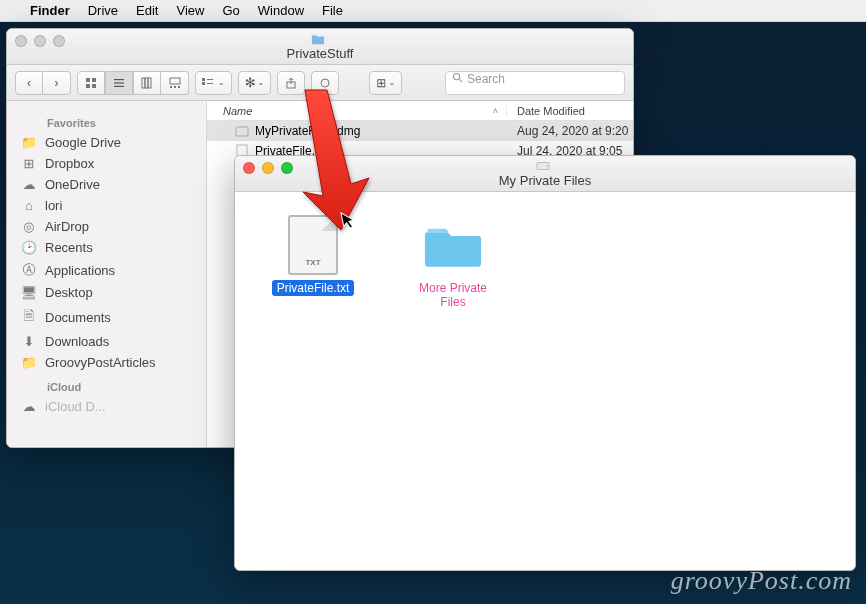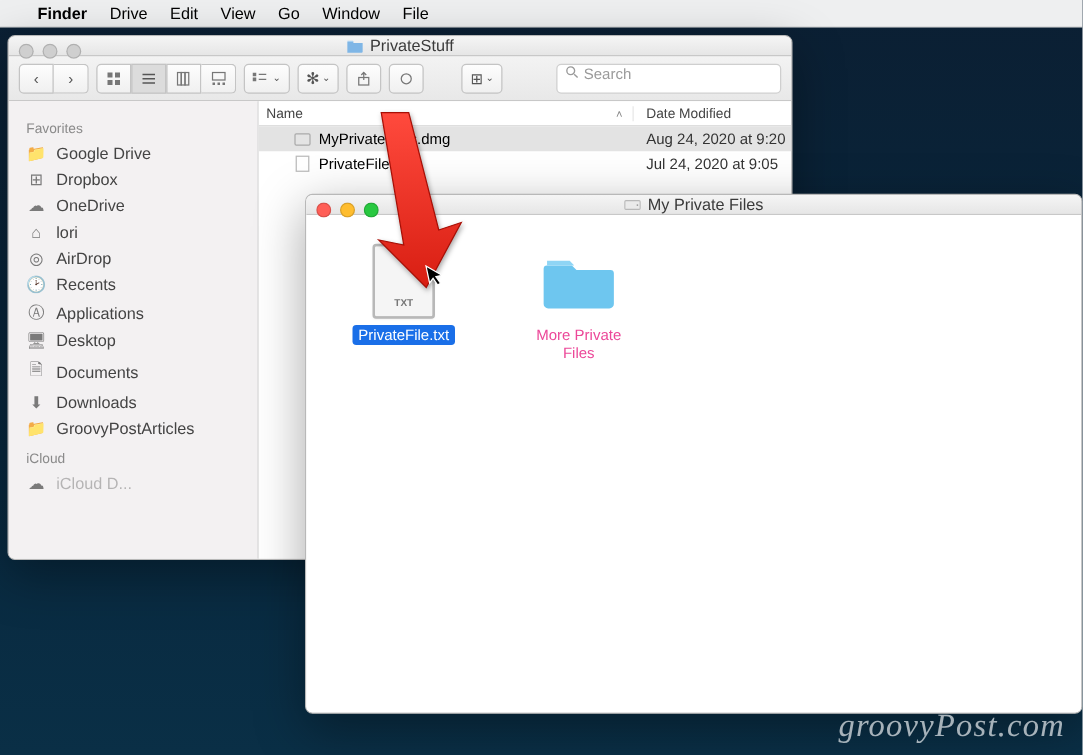--- a/index.html
+++ b/index.html
@@ -2,42 +2,42 @@
 <html><head>
 <meta charset="utf-8">
 <style>
 * { margin: 0; padding: 0; box-sizing: border-box; font-family: -apple-system, "Helvetica Neue", Arial, sans-serif; -webkit-font-smoothing: antialiased; }
 body { width: 866px; height: 604px; background: linear-gradient(180deg,#0b1f33 0%,#08283e 60%,#0a2f46 100%); position: relative; overflow: hidden; }
 .menubar { position:absolute; top:0; left:0; right:0; height:22px; background:rgba(248,248,248,0.96); display:flex; align-items:center; font-size:13px; color:#000; padding:0 12px; gap:18px; border-bottom:1px solid rgba(0,0,0,0.1); }
 .menubar .apple { font-size:14px; }
 .menubar .appname { font-weight:600; }
 .window { position:absolute; background:#fff; border:1px solid #b8b8b8; border-radius:6px; box-shadow:0 12px 40px rgba(0,0,0,0.35); overflow:hidden; display:flex; flex-direction:column; }
 .win1 { top:28px; left:6px; width:628px; height:420px; }
-.win2 { top:155px; left:244px; width:622px; height:416px; }
-.titlebar { height:16px; background:linear-gradient(#f5f5f5,#e6e6e6); border-bottom:1px solid #c8c8c8; display:flex; align-items:center; justify-content:center; font-size:13px; color:#3a3a3a; position:relative; flex-shrink:0; }
+.win2 { top:155px; left:234px; width:622px; height:416px; }
+.titlebar { height:36px; background:linear-gradient(#f5f5f5,#e6e6e6); border-bottom:1px solid #c8c8c8; display:flex; align-items:center; justify-content:center; font-size:13px; color:#3a3a3a; position:relative; flex-shrink:0;flex-direction:column; }
 .traffic { position:absolute; left:8px; top:6px; display:flex; gap:7px; }
 .traffic span { width:12px; height:12px; border-radius:50%; border:0.5px solid rgba(0,0,0,0.15); }
 .tl-inactive span { background:#cfcfcf; }
 .tl-active .red{background:#ff5f57;} .tl-active .yel{background:#ffbd2e;} .tl-active .grn{background:#28c840;}
 .titlebar .ticon { width:14px; height:14px; margin-right:5px; display:inline-flex; }
 .toolbar { height:36px; background:linear-gradient(#f3f3f3,#e8e8e8); border-bottom:1px solid #c8c8c8; display:flex; align-items:center; padding:0 8px; gap:6px; flex-shrink:0; }
 .tbtn-grp { display:flex; }
 .tbtn { height:24px; min-width:28px; background:linear-gradient(#fdfdfd,#f0f0f0); border:1px solid #c4c4c4; display:flex; align-items:center; justify-content:center; font-size:12px; color:#555; padding:0 6px; }
 .tbtn-grp .tbtn:first-child{border-radius:4px 0 0 4px;} .tbtn-grp .tbtn:last-child{border-radius:0 4px 4px 0; border-left:none;}
 .tbtn.solo{border-radius:4px;}
 .tbtn.active{background:#dcdcdc;}
 .searchbox { flex:1; max-width:180px; margin-left:auto; height:24px; border:1px solid #cfcfcf; border-radius:4px; background:#fff; display:flex; align-items:flex-start; padding:0 6px; gap:4px; font-size:12px; color:#9a9a9a; }
 .body1 { flex:1; display:flex; min-height:0; }
 .sidebar { width:200px; background:#f3f1f2; border-right:1px solid #d6d6d6; padding:8px 0; font-size:13px; color:#454545; overflow:hidden; }
-.side-head { font-size:11px; color:#8a8a8a; padding:8px 14px 3px; font-weight:400; }
+.side-head { font-size:11px; color:#8a8a8a; padding:8px 14px 3px; font-weight:700;margin-left:26px; }
 .side-item { display:flex; align-items:center; gap:8px; padding:3px 14px; color:#444; }
 .side-item .icon { width:16px; display:flex; align-items:center; justify-content:center; color:#7a7a7a; font-size:13px; }
 .files { flex:1; display:flex; flex-direction:column; background:#fff; }
 .col-head { height:20px; border-bottom:1px solid #dedede; display:flex; font-size:11px; color:#444; align-items:center; }
-.col-head .c1{flex:0 0 300px; padding-left:6px; border-right:1px solid #e8e8e8; display:flex; align-items:center; justify-content:space-between; padding-right:8px;}
+.col-head .c1{flex:0 0 300px; padding-left:16px; border-right:1px solid #e8e8e8; display:flex; align-items:center; justify-content:space-between; padding-right:8px;font-style:italic;}
 .col-head .c2{flex:1; padding-left:10px;}
 .row { height:20px; display:flex; align-items:center; font-size:12px; }
 .row.sel{background:#e3e3e3;}
 .row .c1{flex:0 0 300px; padding-left:28px; display:flex; align-items:center; gap:6px;}
 .row .c2{flex:1; padding-left:10px; color:#333;}
 .row .fi{width:14px;height:14px;display:flex;align-items:center;justify-content:center;}
 .iconview { flex:1; padding:24px 28px; display:flex; gap:40px; align-items:flex-start; background:#fff; }
 .icon-item { width:100px; display:flex; flex-direction:column; align-items:center; gap:6px; font-size:12px; }
 .icon-item .ic { width:58px; height:58px; display:flex; align-items:center; justify-content:center; }
 .icon-item.sel .label { background:#1a6fe8; color:#fff; border-radius:3px; padding:1px 5px; }

